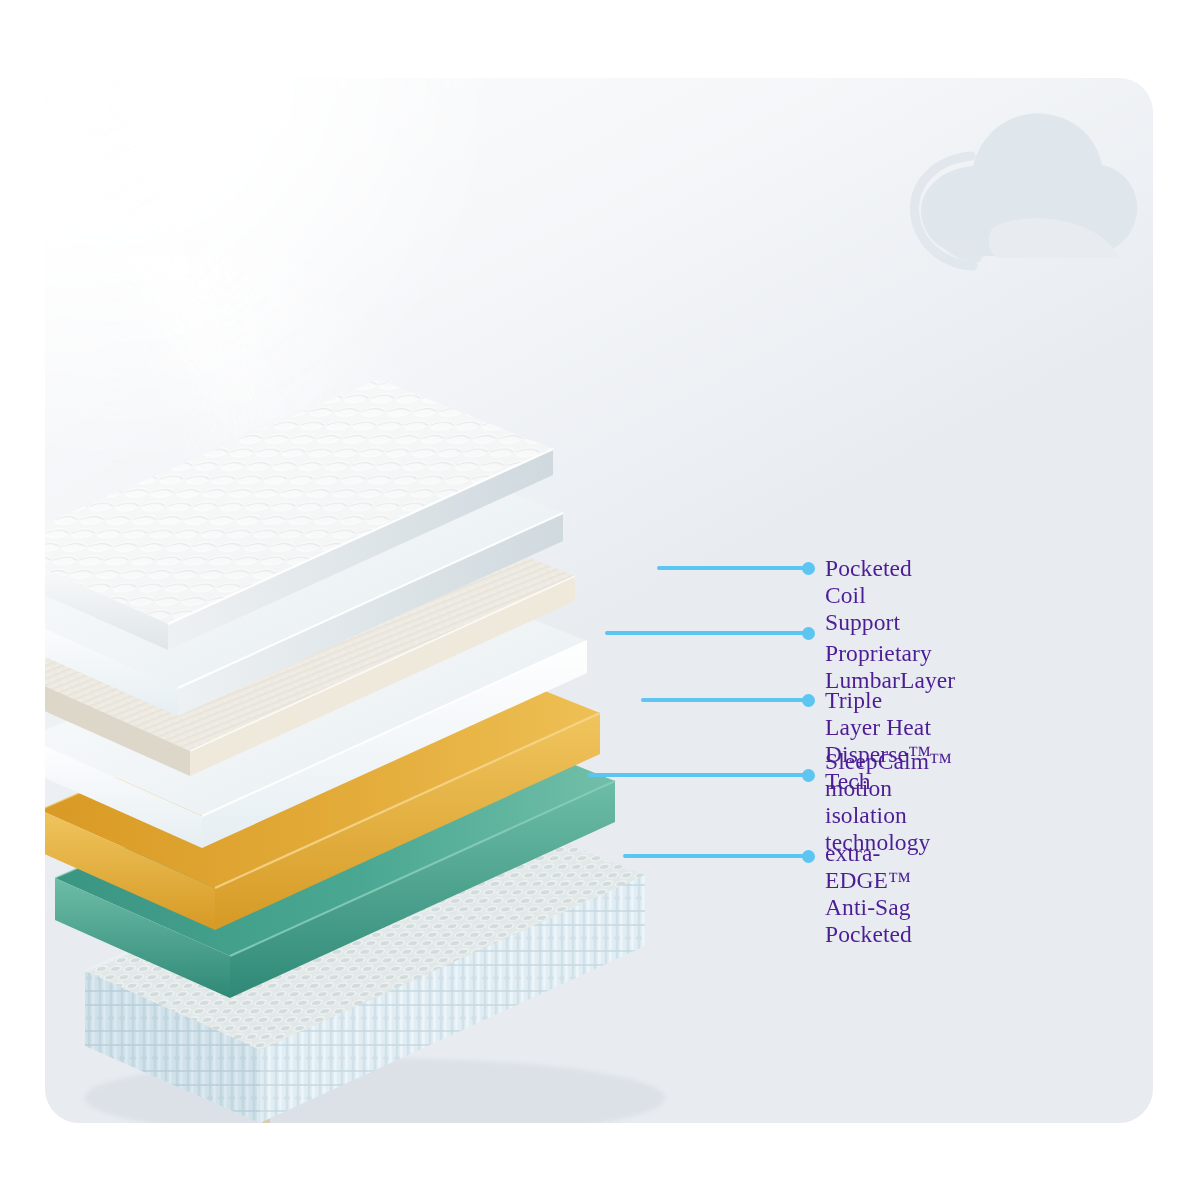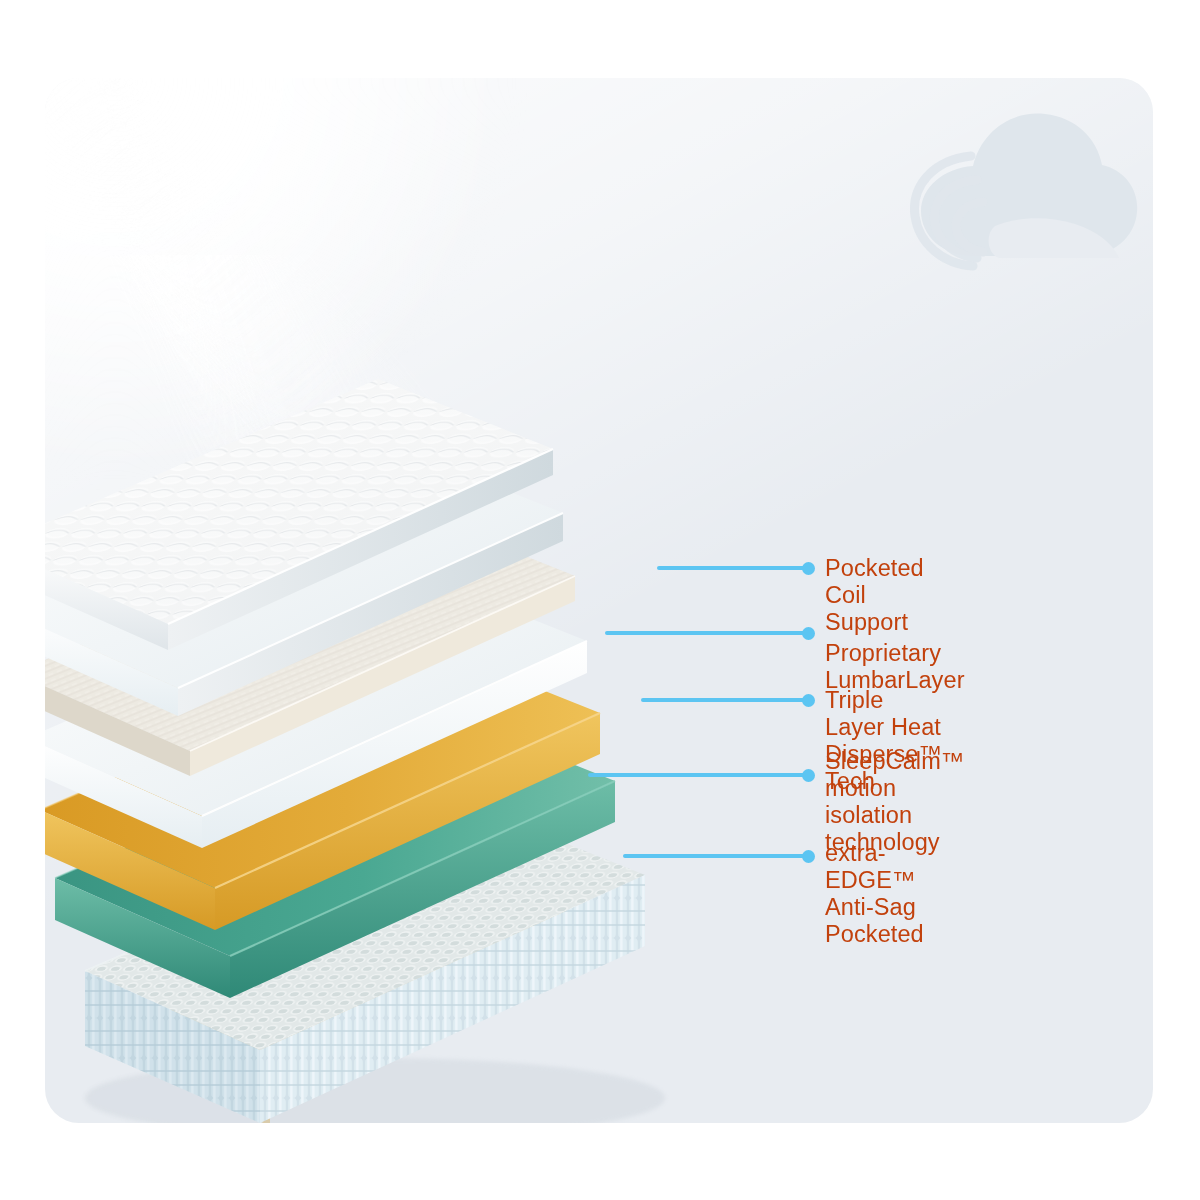--- a/index.html
+++ b/index.html
@@ -63,26 +63,26 @@
     background:#5cc5f2;
   }
   .dot{
     position:absolute;
     width:13px; height:13px;
     border-radius:50%;
     background:#5cc5f2;
   }
   .clabel{
     position:absolute;
-    color:#c2410c;
+    color:#4c1d95;
     font-size:23.5px;
     line-height:27px;
     letter-spacing:.1px;
     white-space:pre-line;
-    font-family:Liberation Sans, sans-serif;
+    font-family:Liberation Serif, serif;
   }
 </style>
 </head>
 <body>
 
 <div id="stage">
 
   <div class="card">
 
     <div class="wash"></div>

